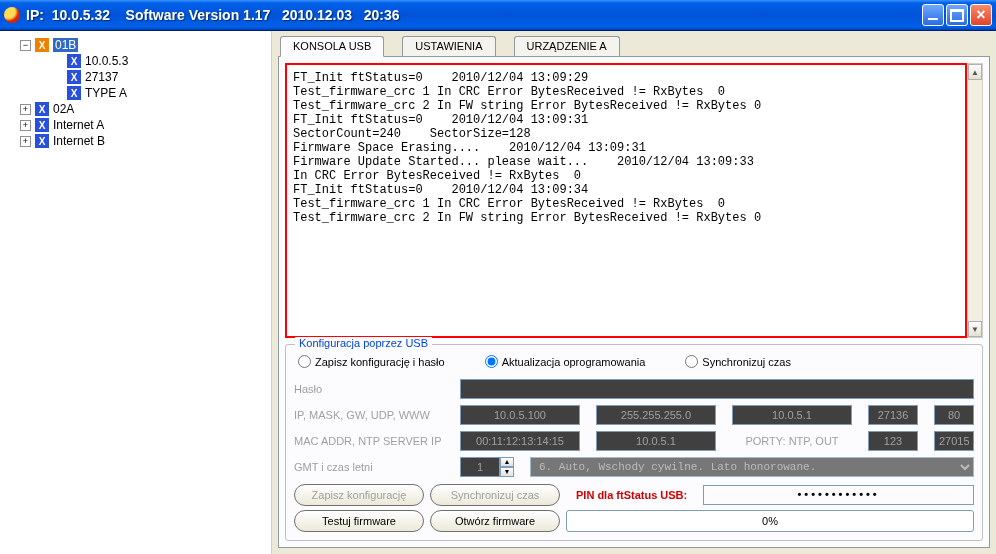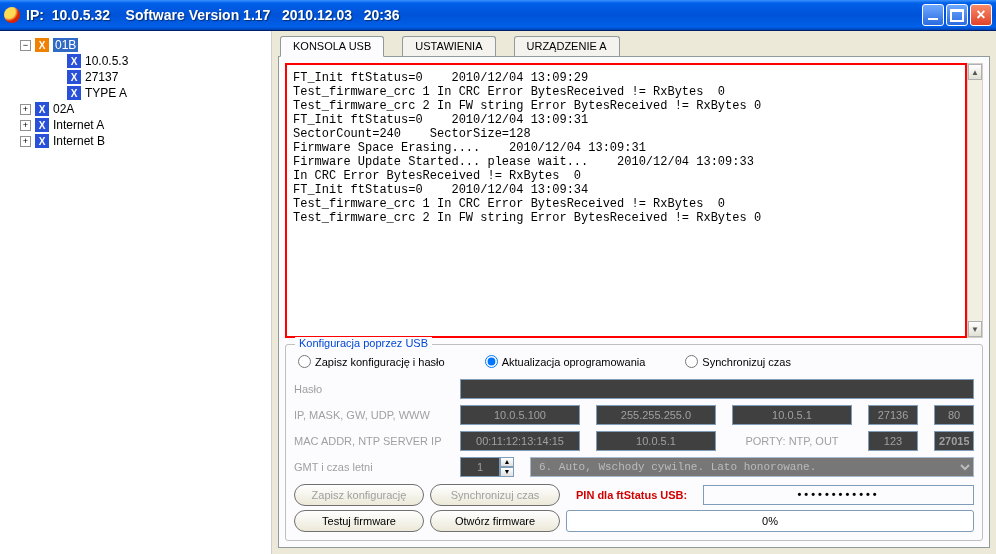--- a/index.html
+++ b/index.html
@@ -363,21 +363,21 @@
           <input type="text" disabled="" style="width: 50px;" value="27136">
           <input type="text" disabled="" style="width: 40px;" value="80">
         </div>
 
         <div class="formrow">
           <span class="lbl">MAC ADDR, NTP SERVER IP</span>
           <input type="text" disabled="" style="width: 120px;" value="00:11:12:13:14:15">
           <input type="text" disabled="" style="width: 120px;" value="10.0.5.1">
           <span style="color:#a0a0a0; width:120px; text-align:center">PORTY: NTP, OUT</span>
           <input type="text" disabled="" style="width: 50px;" value="123">
-          <input type="text" disabled="" style="width: 40px; font-weight: bold;" value="27015">
+          <input type="text" disabled="" style="width: 40px;" value="27015">
         </div>
 
         <div class="formrow">
           <span class="lbl">GMT i czas letni</span>
           <div class="spin">
             <input type="text" disabled="" value="1" style="">
             <div class="arrows">
               <div>▲</div>
               <div>▼</div>
             </div>

